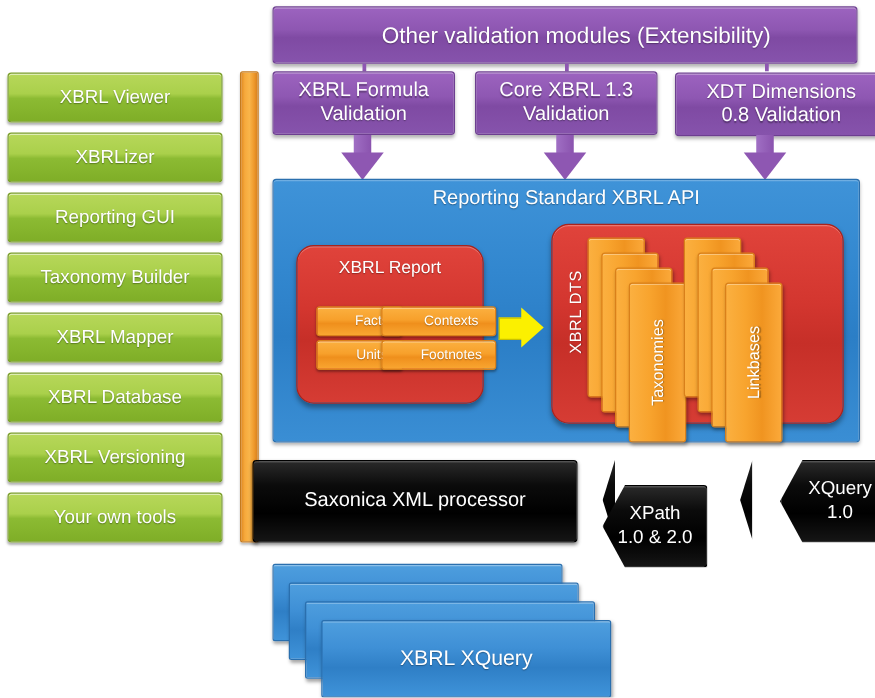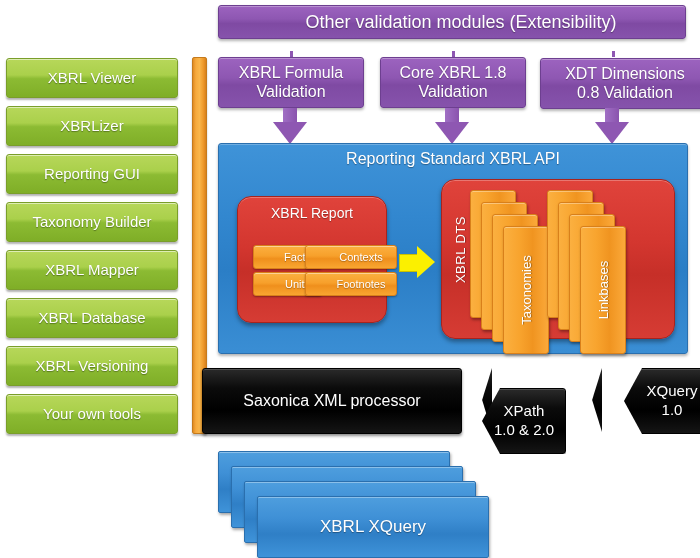--- a/index.html
+++ b/index.html
@@ -35,21 +35,21 @@
   }
 
   
   .purple{
     border-radius:3px;
     background:linear-gradient(to bottom,#9c63bf 0%,#8e57b2 40%,#7f4aa3 55%,#8653ac 100%);
     border:1px solid #6d3f90;
     box-shadow:0 2px 3px rgba(0,0,0,.30), inset 0 1px 0 rgba(255,255,255,.30);
     text-shadow:0 1px 1px rgba(0,0,0,.35);
   }
-  #p-other{left:218px;top:5px;width:468px;height:34px;font-size:18px;padding-left:18px;}
+  #p-other{left:218px;top:5px;width:468px;height:46px;font-size:18px;padding-left:18px;}
   #p-v1{left:218px;top:57px;width:146px;height:51px;font-size:16px;}
   #p-v2{left:380px;top:57px;width:146px;height:51px;font-size:16px;}
   #p-v3{left:540px;top:58px;width:170px;height:51px;font-size:16px;}
 
   
   .pconn{position:absolute;background:#8e57b2;}
 
   
   .parrow{position:absolute;width:34px;height:36px;}
   .parrow .stem{position:absolute;left:10px;top:0;width:14px;height:17px;
@@ -192,21 +192,21 @@
   <div class="pconn" style="left:612px;top:51px;width:3px;height:6px;"></div>
 
   <div class="bx purple" id="p-v1">
     <div>
       <div>XBRL Formula</div>
       <div>Validation</div>
     </div>
   </div>
   <div class="bx purple" id="p-v2">
     <div>
-      <div>Core XBRL 1.8</div>
+      <div>Core XBRL 1.3</div>
       <div>Validation</div>
     </div>
   </div>
   <div class="bx purple" id="p-v3">
     <div>
       <div>XDT Dimensions</div>
       <div>0.8 Validation</div>
     </div>
   </div>
 

